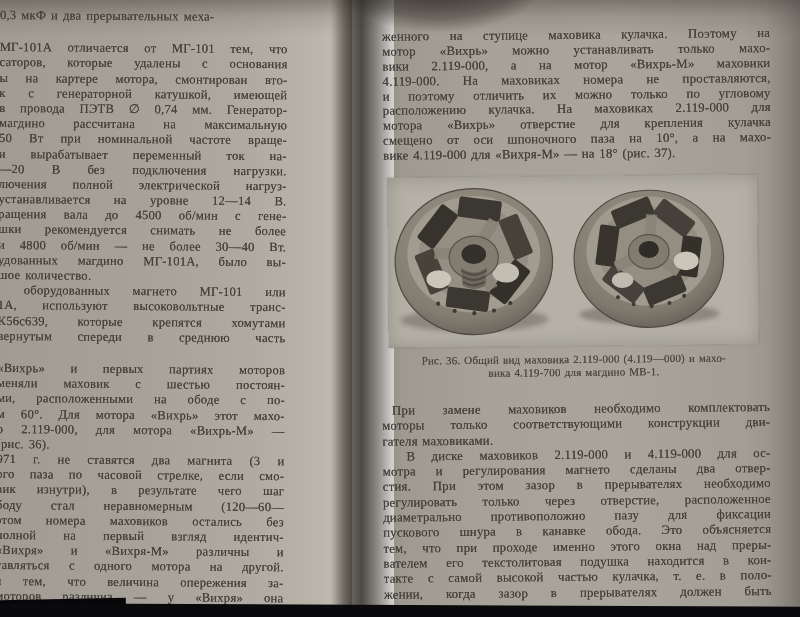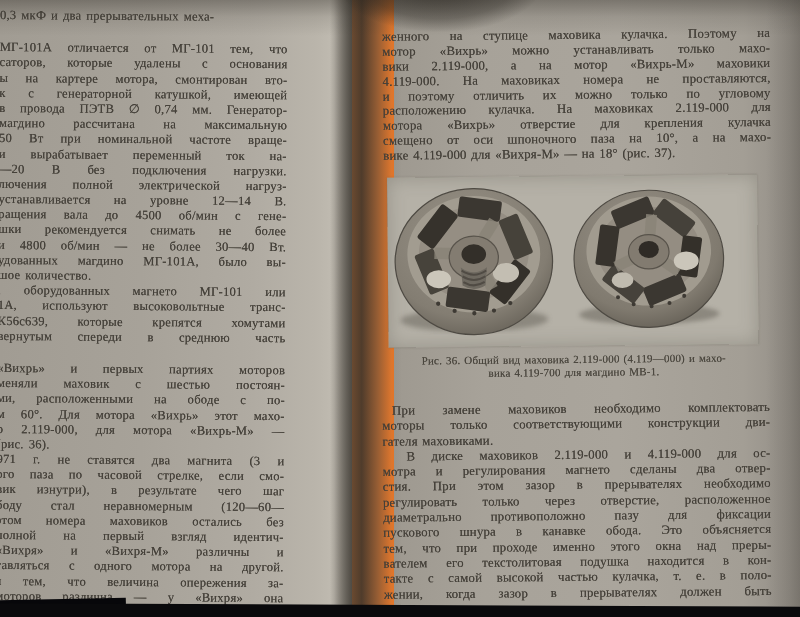--- a/index.html
+++ b/index.html
@@ -1,18 +1,18 @@
 <!DOCTYPE html>
 <html><head>
 <meta charset="utf-8">
 <style>
   html,body{margin:0;padding:0;background:#1a1a1a;}
   .scene{position:relative;width:800px;height:617px;overflow:hidden;
          font-family:"Liberation Serif","DejaVu Serif",serif;
-         background:#f97316;}
+         background:#e5e5e5;}
   
   .left-page-bg{position:absolute;left:0;top:0;width:352px;height:617px;
     background:linear-gradient(90deg,#a19c93 0%,#a7a299 40%,#b0aba2 72%,#bab5ab 90%,#c0bbb1 95%,#9a958c 99%,#7d786f 100%);}
   .gutter{position:absolute;left:330px;top:0;width:72px;height:617px;
     background:linear-gradient(90deg,rgba(90,85,78,0) 0%,rgba(70,66,59,.75) 26%,rgba(56,52,46,.88) 44%,rgba(84,79,72,.6) 66%,rgba(130,125,117,.25) 85%,rgba(160,155,147,0) 100%);}
   .right-page-bg{position:absolute;left:394px;top:0;width:406px;height:617px;
     background:linear-gradient(90deg,#9e9990 0%,#a7a299 22%,#aaa59c 55%,#a39e95 86%,#969189 96%,#8f8a82 100%);}
   .top-shadow{position:absolute;left:0;top:0;width:800px;height:60px;pointer-events:none;
     background:linear-gradient(180deg,rgba(44,40,34,.38) 0%,rgba(44,40,34,.12) 28%,rgba(44,40,34,0) 60%);}
   .gutter-top{position:absolute;left:300px;top:-20px;width:280px;height:110px;pointer-events:none;

